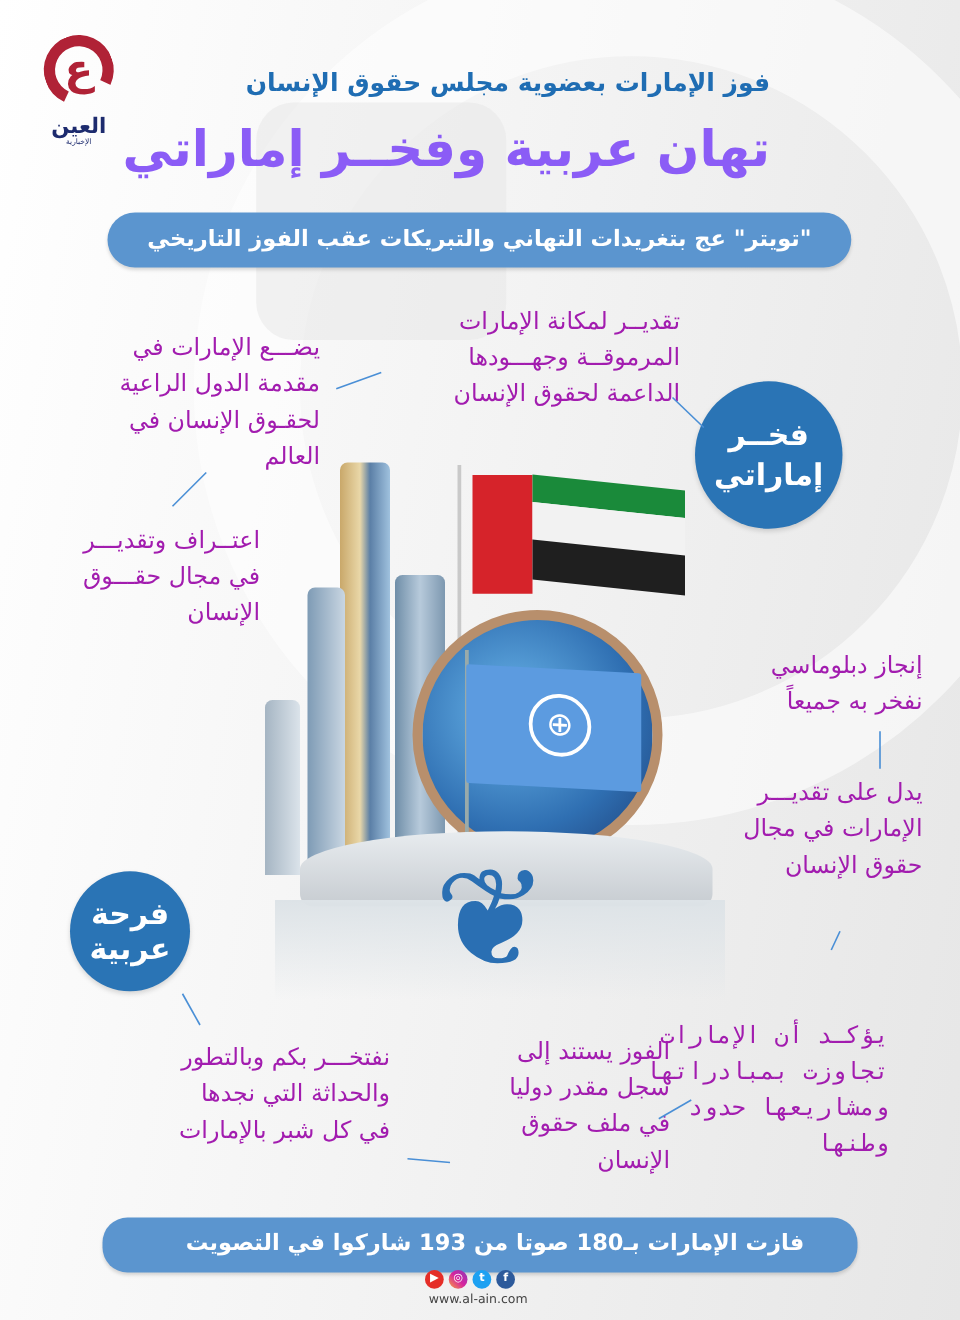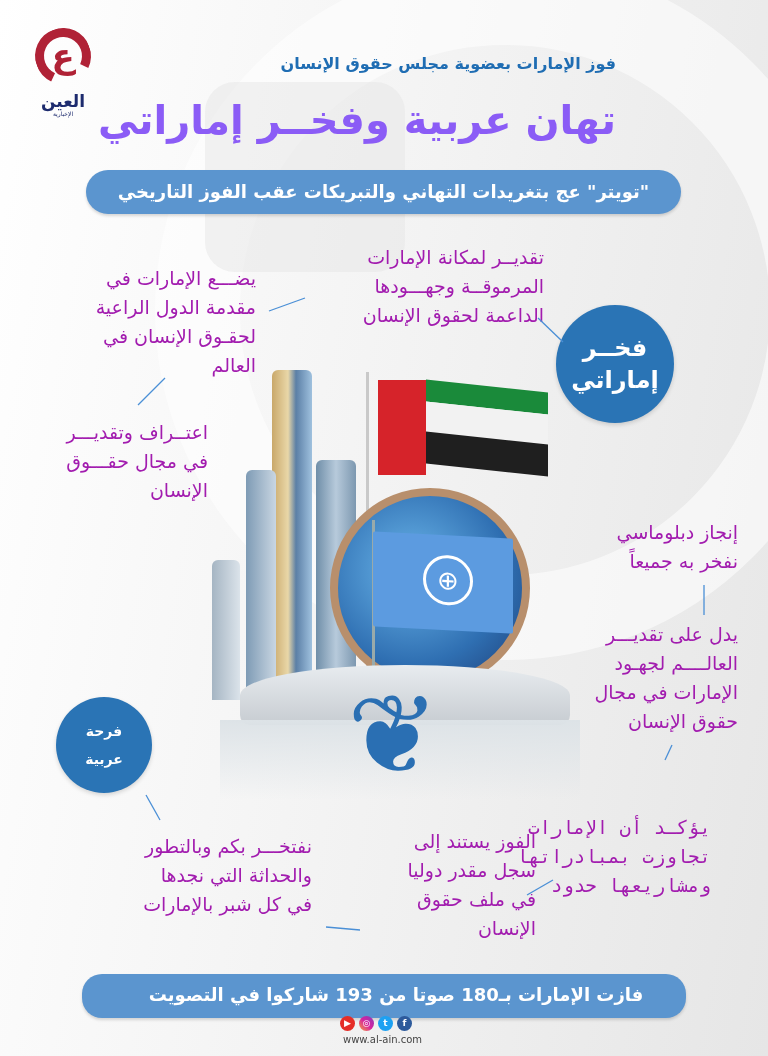--- a/index.html
+++ b/index.html
@@ -29,21 +29,21 @@
       position: relative;
     }
     .logo-glyph {
       position: absolute; left: 0; top: 8px; width: 70px; text-align: center;
       font-size: 34px; font-weight: bold; color: #b02236; font-family: "DejaVu Sans", sans-serif;
     }
     .logo-name { font-size: 17px; font-weight: bold; color: #1d2b6e; margin-top: 4px; line-height: 18px; }
     .logo-sub { font-size: 6px; color: #1d2b6e; }
     
     .subtitle {
-      position: absolute; right: 152px; top: 54px; font-size: 16px; font-weight: bold;
+      position: absolute; right: 152px; top: 54px; font-size: 20px; font-weight: bold;
       color: #1f6db3; white-space: nowrap;
     }
     .title {
       position: absolute; right: 152px; top: 92px; font-size: 40px; font-weight: bold;
       color: #8b5cf6; white-space: nowrap; line-height: 56px;
     }
     .pill {
       position: absolute; background: #5b95cf; color: #fff; font-weight: bold;
       border-radius: 22px; text-align: center; white-space: nowrap;
       box-shadow: 0 2px 3px rgba(0,0,0,0.15);
@@ -53,21 +53,21 @@
     
     .block { position: absolute; font-size: 19px; line-height: 29px; color: #a21caf; text-align: right; }
     .block div { white-space: nowrap; }
     
     .circle {
       position: absolute; border-radius: 50%; background: #2a74b5; color: #fff;
       font-weight: bold; text-align: center; display: flex; flex-direction: column;
       justify-content: center; align-items: center; box-shadow: 0 2px 4px rgba(0,0,0,0.15);
     }
     .circle-pride { left: 556px; top: 305px; width: 118px; height: 118px; font-size: 24px; line-height: 32px; }
-    .circle-joy { left: 56px; top: 697px; width: 96px; height: 96px; font-size: 14px; line-height: 28px; }
+    .circle-joy { left: 56px; top: 697px; width: 96px; height: 96px; font-size: 24px; line-height: 28px; }
     .tower { position: absolute; border-radius: 6px 6px 0 0; }
     .flag-uae { position: absolute; left: 378px; top: 380px; width: 170px; height: 95px; }
     .flag-red { position: absolute; left: 0; top: 0; width: 48px; height: 95px; background: #d6232a; }
     .flag-green { position: absolute; left: 48px; top: 6px; width: 122px; height: 22px; background: #1a8a3a; transform: skewY(6deg); }
     .flag-white { position: absolute; left: 48px; top: 28px; width: 122px; height: 30px; background: #f2f2f2; transform: skewY(6deg); }
     .flag-black { position: absolute; left: 48px; top: 58px; width: 122px; height: 32px; background: #1f1f1f; transform: skewY(6deg); }
     .pole { position: absolute; background: #c9c9c9; width: 3px; }
     .globe {
       position: absolute; left: 330px; top: 488px; width: 200px; height: 200px; border-radius: 50%;
       background: radial-gradient(circle at 40% 40%, #6bb6ea 0%, #2f6fb2 60%, #1d3f78 100%);
@@ -165,28 +165,28 @@
   <div>اعتــراف وتقديـــر</div>
   <div>في مجال حقـــوق</div>
   <div>الإنسان</div>
 </div>
 <div class="block" style="right:30px;top:518px;margin-left:48px;">
   <div>إنجاز دبلوماسي</div>
   <div>نفخر به جميعاً</div>
 </div>
 <div class="block" style="right:30px;top:620px;">
   <div>يدل على تقديـــر</div>
-  <div>العالــــم لجهـود</div>
   <div>الإمارات في مجال</div>
   <div>حقوق الإنسان</div>
 </div>
 <div class="block" style="right:57px;top:815px;font-family:Liberation Mono, monospace;">
   <div>يؤكـد أن الإمارات</div>
   <div>تجاوزت بمبادراتها</div>
   <div>ومشاريعها حدود</div>
+  <div>وطنها</div>
 </div>
 <div class="block" style="right:232px;top:827px;">
   <div>الفوز يستند إلى</div>
   <div>سجل مقدر دوليا</div>
   <div>في ملف حقوق</div>
   <div>الإنسان</div>
 </div>
 <div class="block" style="right:456px;top:832px;">
   <div>نفتخـــر بكم وبالتطور</div>
   <div>والحداثة التي نجدها</div>

